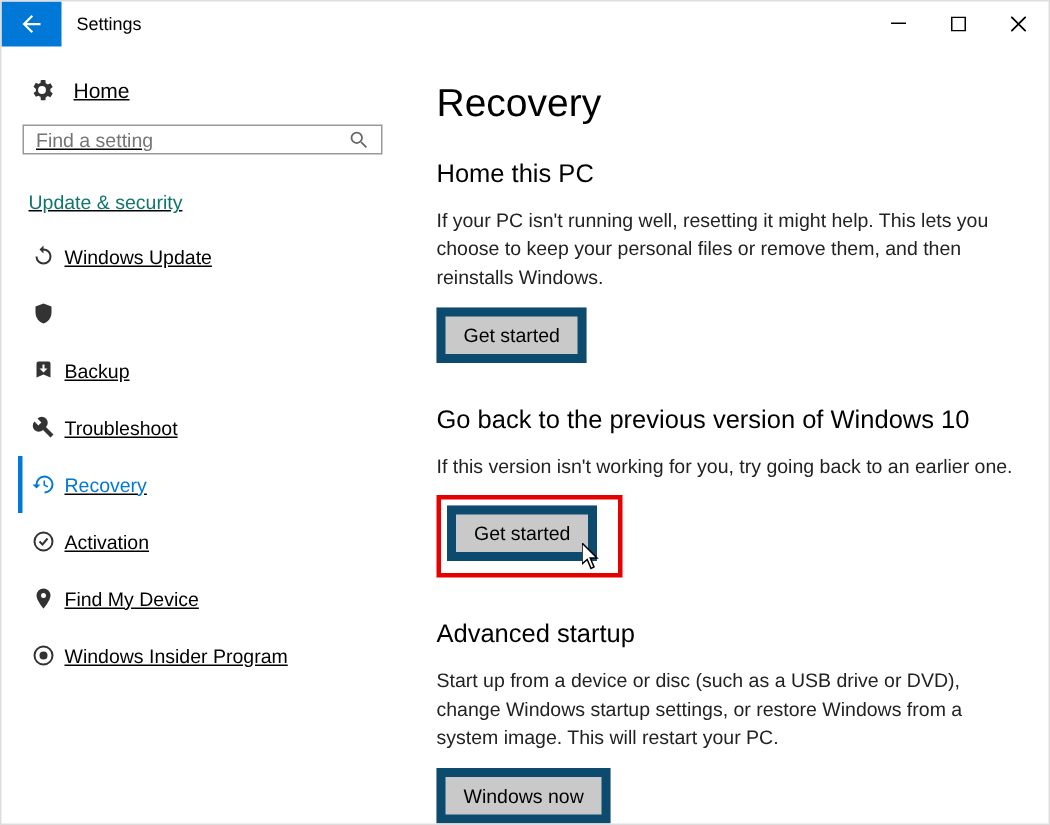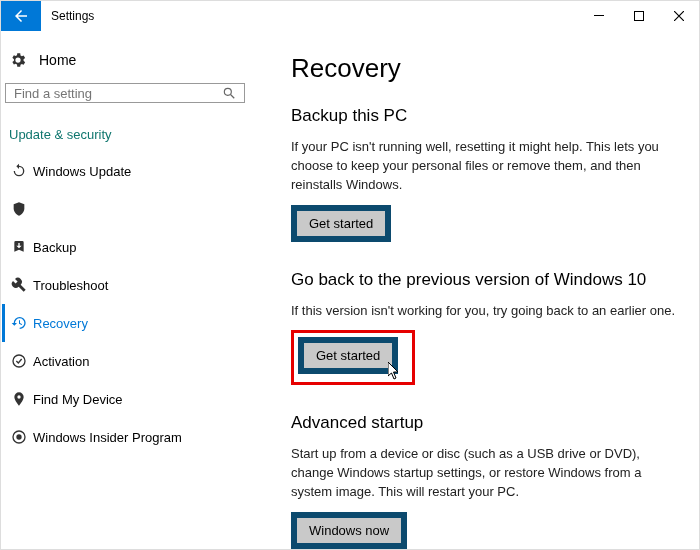--- a/index.html
+++ b/index.html
@@ -4,21 +4,21 @@
 <style>
   * { box-sizing: border-box; margin: 0; padding: 0; font-family: "Segoe UI", Arial, sans-serif; }
   body { width: 700px; height: 550px; background: #fff; overflow: hidden; border: 1px solid #ddd; font-size: 13px; color: #000; }
   .titlebar { height: 30px; display: flex; align-items: stretch; }
   .back-btn { width: 40px; background: #0078d7; color: #fff; display: flex; align-items: center; justify-content: center; font-size: 18px; }
   .title-text { flex: 0 0 auto; display: flex; align-items: center; padding-left: 10px; font-size: 12px; }
   .title-spacer { flex: 1; }
   .win-controls { display: flex; }
   .win-btn { width: 40px; display: flex; align-items: center; justify-content: center; font-size: 14px; font-family: "Segoe UI Symbol", Arial; }
   .content { display: flex; height: calc(100% - 30px); }
-  .sidebar { width: 260px; padding: 10px 0 0 4px; }
+  .sidebar { width: 260px; padding: 10px 0 0 14px; text-decoration: underline; }
   .home-row { display: flex; align-items: center; gap: 12px; padding: 10px 0 14px 4px; }
   .home-row .lbl { font-size: 14px; }
   .search-box { display: flex; align-items: center; border: 1px solid #999; height: 20px; width: 240px; padding: 0 8px; margin-bottom: 20px; color: #666; }
   .search-box input { border: none; outline: none; flex: 1; font-size: 13px; color: #333; background: transparent; }
   .category-hdr { color: #0f766e; font-size: 13px; padding: 4px 0 10px 4px; }
   .nav-item { display: flex; align-items: center; gap: 4px; height: 38px; padding-left: 6px; cursor: default; font-size: 13px; }
   .nav-item .icon { width: 18px; text-align: center; font-size: 15px; }
   .nav-item.active { color: #0078d7; border-left: 3px solid #0078d7; padding-left: 6px; margin-left: -3px; }
   .main { flex: 1; padding: 22px 24px 10px 30px; overflow: hidden; }
   .page-title { font-size: 26px; font-weight: 400; margin-bottom: 22px; }
@@ -147,21 +147,21 @@
           </svg>
         </span>
       <span>Windows Insider Program</span>
     </div>
   </div>
 
   <div class="main">
     <div class="page-title">Recovery</div>
 
     <div class="section">
-      <div class="section-hdr">Backup this PC</div>
+      <div class="section-hdr">Home this PC</div>
       <div class="section-body">If your PC isn't running well, resetting it might help. This lets you choose to keep your personal files or remove them, and then reinstalls Windows.</div>
       <span class="btn">Get started</span>
     </div>
 
     <div class="section">
       <div class="section-hdr">Go back to the previous version of Windows 10</div>
       <div class="section-body">If this version isn't working for you, try going back to an earlier one.</div>
       <span class="highlight-box">
         <span class="btn">Get started</span>
         <span class="cursor-img">

